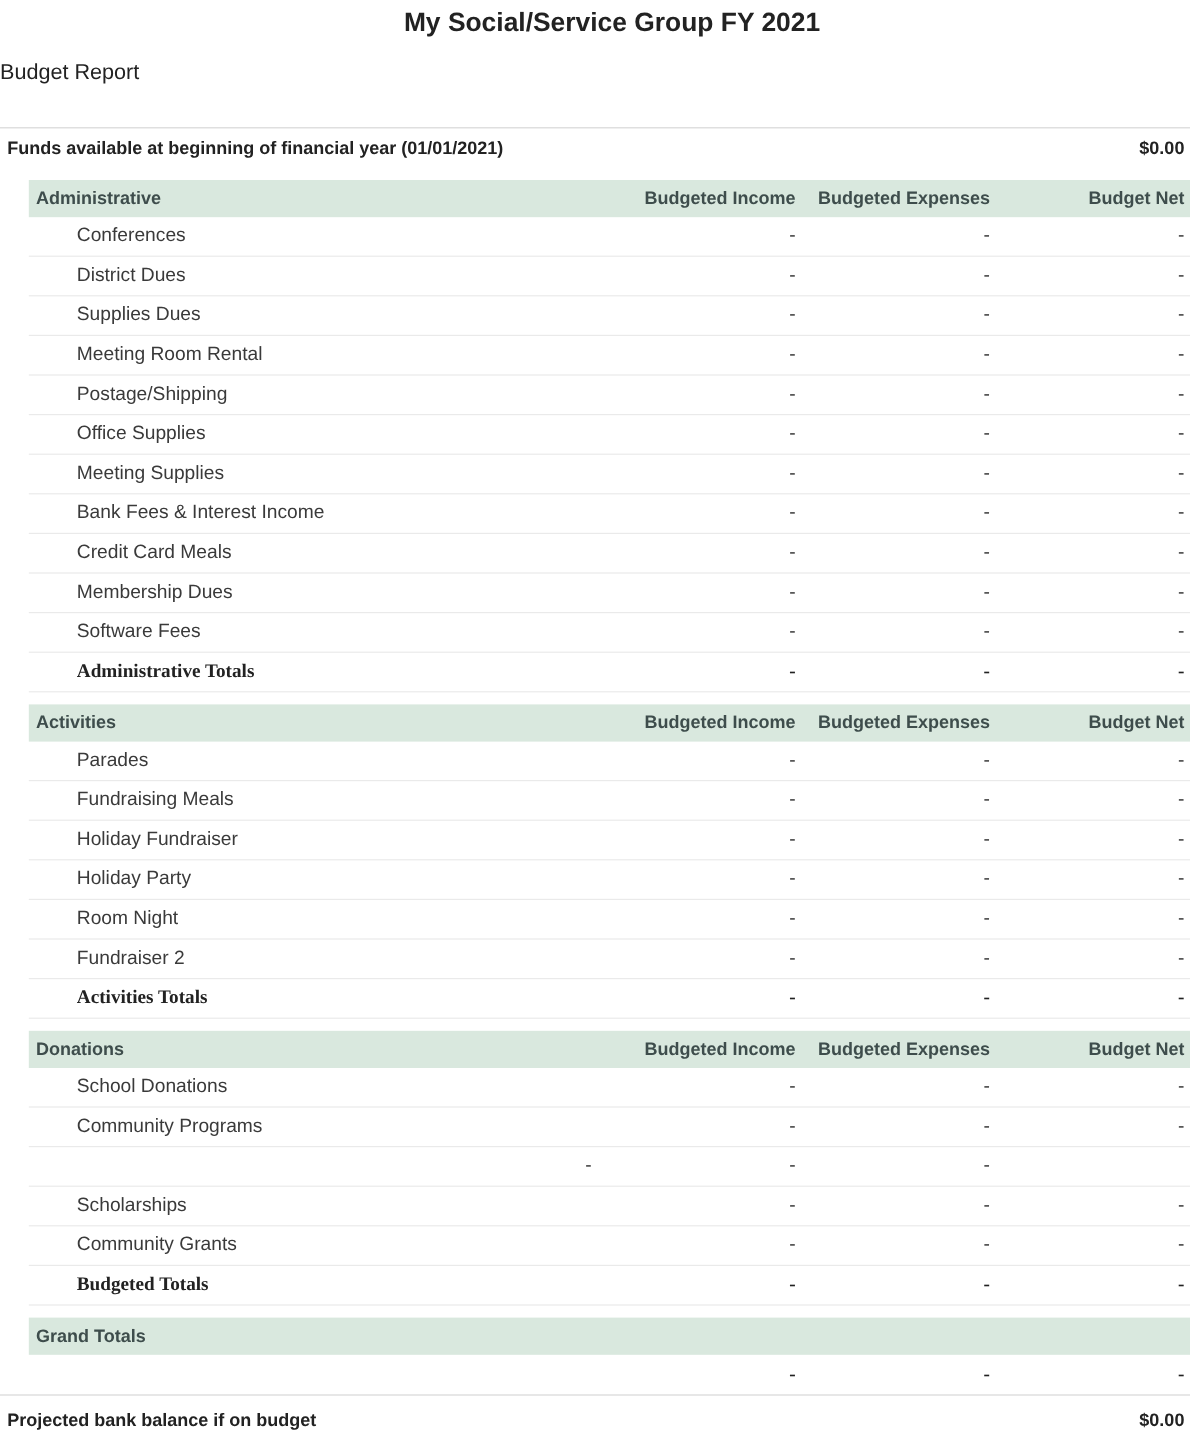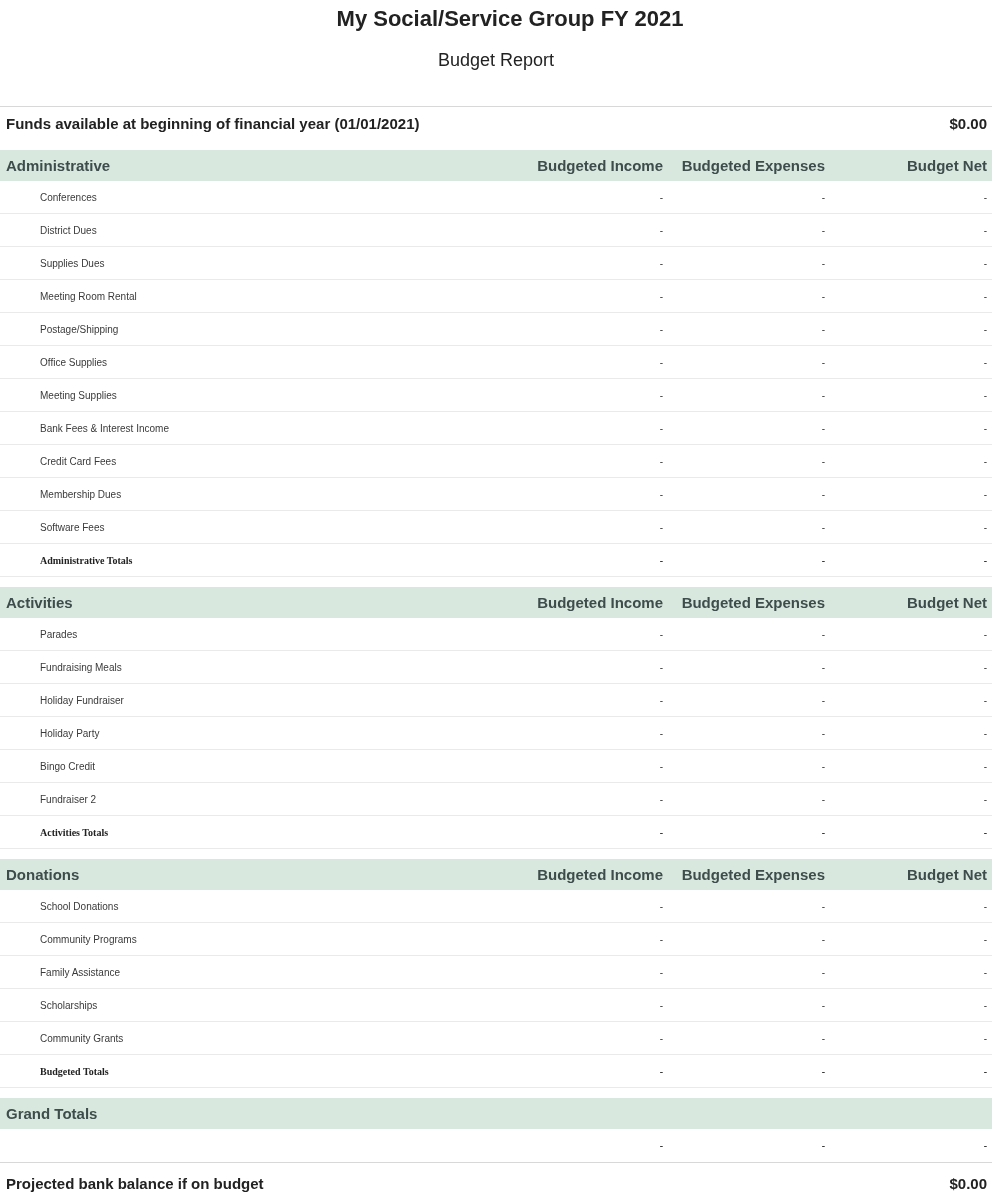--- a/index.html
+++ b/index.html
@@ -20,28 +20,29 @@
     font-weight: 700;
     text-align: center;
     color: #222222;
     padding-left: 28px;
   }
   h2.subtitle {
     margin: 16px 0 34px;
     font-size: 18px;
     line-height: 24px;
     font-weight: 400;
-    text-align: center;
+    text-align: left;
     color: #222222;
   }
   .row-grid {
     display: grid;
     grid-template-columns: 1fr 170px 162px 162px;
     align-items: center;
     padding: 0 5px 0 6px;
+    margin-left: 24px;
   }
   .cell { white-space: nowrap; overflow: hidden; }
   .num { text-align: right; }
   .balance-row {
     display: flex;
     justify-content: space-between;
     align-items: center;
     height: 34px;
     border-top: 1px solid var(--divider, #d8d8d8);
     padding: 0 5px 0 6px;
@@ -55,21 +56,21 @@
     background: var(--band-bg, #d9e8de);
     height: 31px;
     color: var(--band-text, #3e4d4c);
     font-weight: 700;
     font-size: 15px;
   }
   .section { margin-top: 10px; }
   .trow {
     height: 33px;
     border-bottom: 1px solid var(--row-border, #eaeaea);
-    font-size: 10px;
+    font-size: 16px;
     color: #3a3a3a;
     padding-left: 40px;
   }
   .trow.totals { font-weight: 700; color: #222222; font-family: Liberation Serif, serif; }
   .trow.noborder { border-bottom: none; }
 </style>
 </head>
 <body>
 
 <div class="page">
@@ -132,21 +133,21 @@
           <div class="cell num">-</div>
           <div class="cell num">-</div>
         </div>
         <div class="row-grid trow">
           <div class="cell label">Bank Fees &amp; Interest Income</div>
           <div class="cell num">-</div>
           <div class="cell num">-</div>
           <div class="cell num">-</div>
         </div>
         <div class="row-grid trow">
-          <div class="cell label">Credit Card Fees</div>
+          <div class="cell label">Credit Card Meals</div>
           <div class="cell num">-</div>
           <div class="cell num">-</div>
           <div class="cell num">-</div>
         </div>
         <div class="row-grid trow">
           <div class="cell label">Membership Dues</div>
           <div class="cell num">-</div>
           <div class="cell num">-</div>
           <div class="cell num">-</div>
         </div>
@@ -188,21 +189,21 @@
           <div class="cell num">-</div>
           <div class="cell num">-</div>
         </div>
         <div class="row-grid trow">
           <div class="cell label">Holiday Party</div>
           <div class="cell num">-</div>
           <div class="cell num">-</div>
           <div class="cell num">-</div>
         </div>
         <div class="row-grid trow">
-          <div class="cell label">Bingo Credit</div>
+          <div class="cell label">Room Night</div>
           <div class="cell num">-</div>
           <div class="cell num">-</div>
           <div class="cell num">-</div>
         </div>
         <div class="row-grid trow">
           <div class="cell label">Fundraiser 2</div>
           <div class="cell num">-</div>
           <div class="cell num">-</div>
           <div class="cell num">-</div>
         </div>
@@ -226,21 +227,20 @@
           <div class="cell num">-</div>
           <div class="cell num">-</div>
         </div>
         <div class="row-grid trow">
           <div class="cell label">Community Programs</div>
           <div class="cell num">-</div>
           <div class="cell num">-</div>
           <div class="cell num">-</div>
         </div>
         <div class="row-grid trow">
-          <div class="cell label">Family Assistance</div>
           <div class="cell num">-</div>
           <div class="cell num">-</div>
           <div class="cell num">-</div>
         </div>
         <div class="row-grid trow">
           <div class="cell label">Scholarships</div>
           <div class="cell num">-</div>
           <div class="cell num">-</div>
           <div class="cell num">-</div>
         </div>

